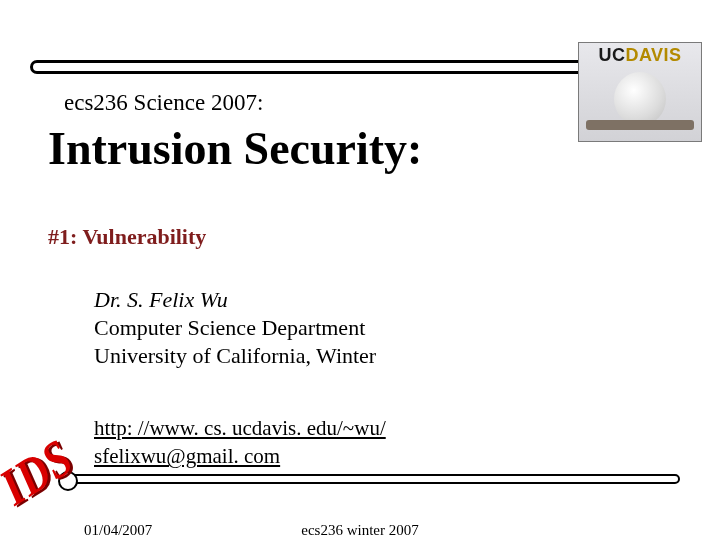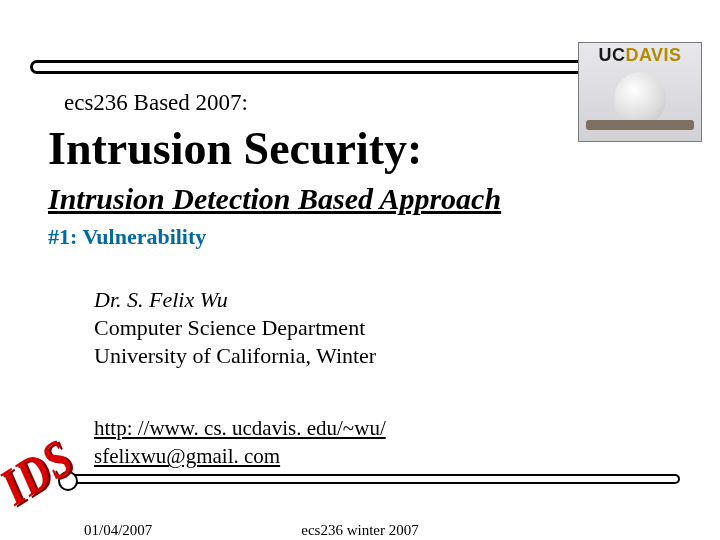--- a/index.html
+++ b/index.html
@@ -64,21 +64,21 @@
   .subtitle {
     position: absolute; top: 148px; left: 48px;
     font-family: "Times New Roman", serif;
     font-style: italic; font-weight: 700;
     font-size: 30px; color: #000;
     text-decoration: underline;
   }
   .section-label {
     position: absolute; top: 190px; left: 48px;
     font-family: "Comic Sans MS", "Segoe Script", cursive;
-    font-size: 22px; color: #0369a1; font-weight: 600;
+    font-size: 22px; color: #7f1d1d; font-weight: 600;
   }
   
   .author-block {
     position: absolute; top: 252px; left: 94px;
     font-family: "Times New Roman", serif;
     font-size: 22px; color: #000; line-height: 1.28;
   }
   .author-name { font-style: italic; }
   
   .links-block {
@@ -133,23 +133,22 @@
 
   <div class="top-rule"></div>
 
   <div class="logo-box">
     <div class="logo-text">
       <span class="logo-uc">UC</span><span class="logo-davis">DAVIS</span>
     </div>
     <div class="logo-egg"></div>
   </div>
 
-  <div class="course-line">ecs236 Based 2007:</div>
+  <div class="course-line">ecs236 Science 2007:</div>
   <div class="title-main">Intrusion Security:</div>
-  <div class="subtitle">Intrusion Detection Based Approach</div>
   <div class="section-label">#1: Vulnerability</div>
 
   <div class="author-block">
     <div class="author-name">Dr. S. Felix Wu</div>
     <div>Computer Science Department</div>
     <div>University of California, Winter</div>
   </div>
 
   <div class="links-block">
     <div>http: //www. cs. ucdavis. edu/~wu/</div>

